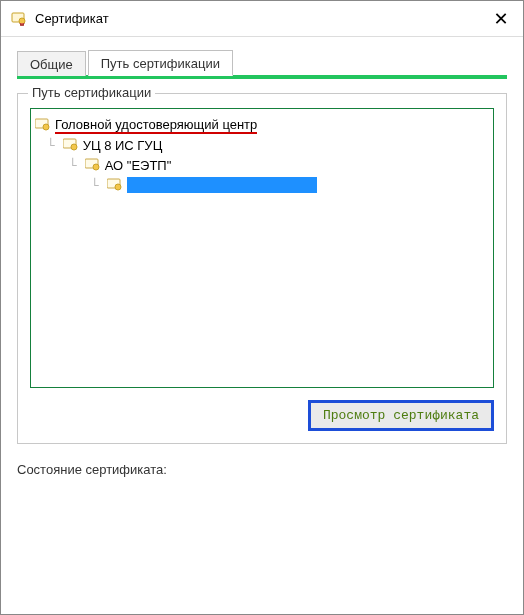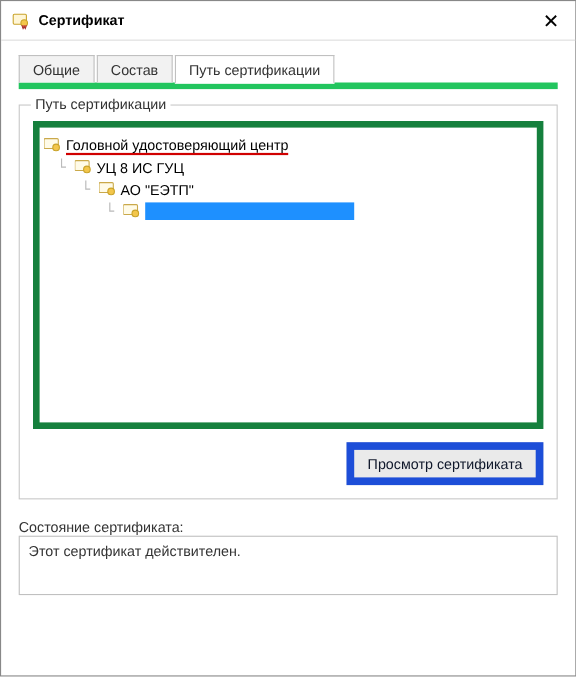--- a/index.html
+++ b/index.html
@@ -21,32 +21,32 @@
     height: 36px;
     display: flex;
     align-items: center;
     padding: 0 10px;
     border-bottom: 1px solid #ddd;
   }
   .titlebar .icon {
     width: 16px; height: 16px;
     margin-right: 8px;
   }
-  .titlebar .title { flex: 1; font-size: 13px; font-weight: bold; }
+  .titlebar .title { flex: 1; font-size: 13px; }
   .titlebar .close {
     font-size: 18px;
     width: 32px; text-align: center;
     cursor: pointer;
     margin-right: -4px;
   }
   .content { padding: 12px 16px 16px 16px; }
   .tabs {
     display: flex;
-    align-items: flex-start;
-    border-bottom: 6px solid #22c55e;
+    align-items: flex-end;
+    border-bottom: 4px solid #22c55e;
     margin-bottom: 14px;
   }
   .tab {
     padding: 5px 12px 4px 12px;
     border: 1px solid #c0c0c0;
     border-bottom: none;
     background: #f2f2f2;
     margin-right: 2px;
     position: relative;
     top: 1px;
@@ -68,21 +68,21 @@
   .groupbox-legend {
     position: absolute;
     top: -9px;
     left: 10px;
     background: #fff;
     padding: 0 4px;
     font-size: 13px;
     color: #333;
   }
   .treebox {
-    border: 6px solid #15803d;
+    border: 1px solid #15803d;
     background: #fff;
     height: 280px;
     padding: 6px 4px;
     position: relative;
   }
   .tree-node {
     display: flex;
     align-items: center;
     height: 20px;
     white-space: nowrap;
@@ -109,25 +109,26 @@
     line-height: 16px;
     padding: 0 2px;
     vertical-align: middle;
   }
   .button-row {
     text-align: right;
     margin-top: 12px;
   }
   .btn {
     padding: 5px 12px;
-    border: 7px solid #1d4ed8;
+    border: 3px solid #1d4ed8;
     background: #eaeaea;
-    color: #0f172a;
+    color: #4d7c0f;
     font-size: 13px;
     cursor: default;
+    font-family: Liberation Mono, monospace;
   }
   .status-label {
     margin-top: 18px;
     margin-bottom: 0;
     color: #333;
   }
   .status-box {
     border: 1px solid #c0c0c0;
     background: #fff;
     height: 54px;
@@ -150,21 +151,20 @@
       </svg>
     </span>
     <span class="title">Сертификат</span>
     <span class="close">✕</span>
   </div>
 
   <div class="content">
 
     <div class="tabs">
       <div class="tab">Общие</div>
-      <div class="tab">Состав</div>
       <div class="tab active">Путь сертификации</div>
     </div>
 
     <div class="groupbox">
       <span class="groupbox-legend">Путь сертификации</span>
 
       <div class="treebox">
 
         <div class="tree-node">
           <span class="cert-icon">
@@ -210,18 +210,15 @@
         </div>
 
       </div>
 
       <div class="button-row">
         <button class="btn" disabled="">Просмотр сертификата</button>
       </div>
     </div>
 
     <div class="status-label">Состояние сертификата:</div>
-    <div class="status-box">
-      <span>Этот сертификат действителен.</span>
-    </div>
 
   </div>
 </div>
 
 </body></html>

